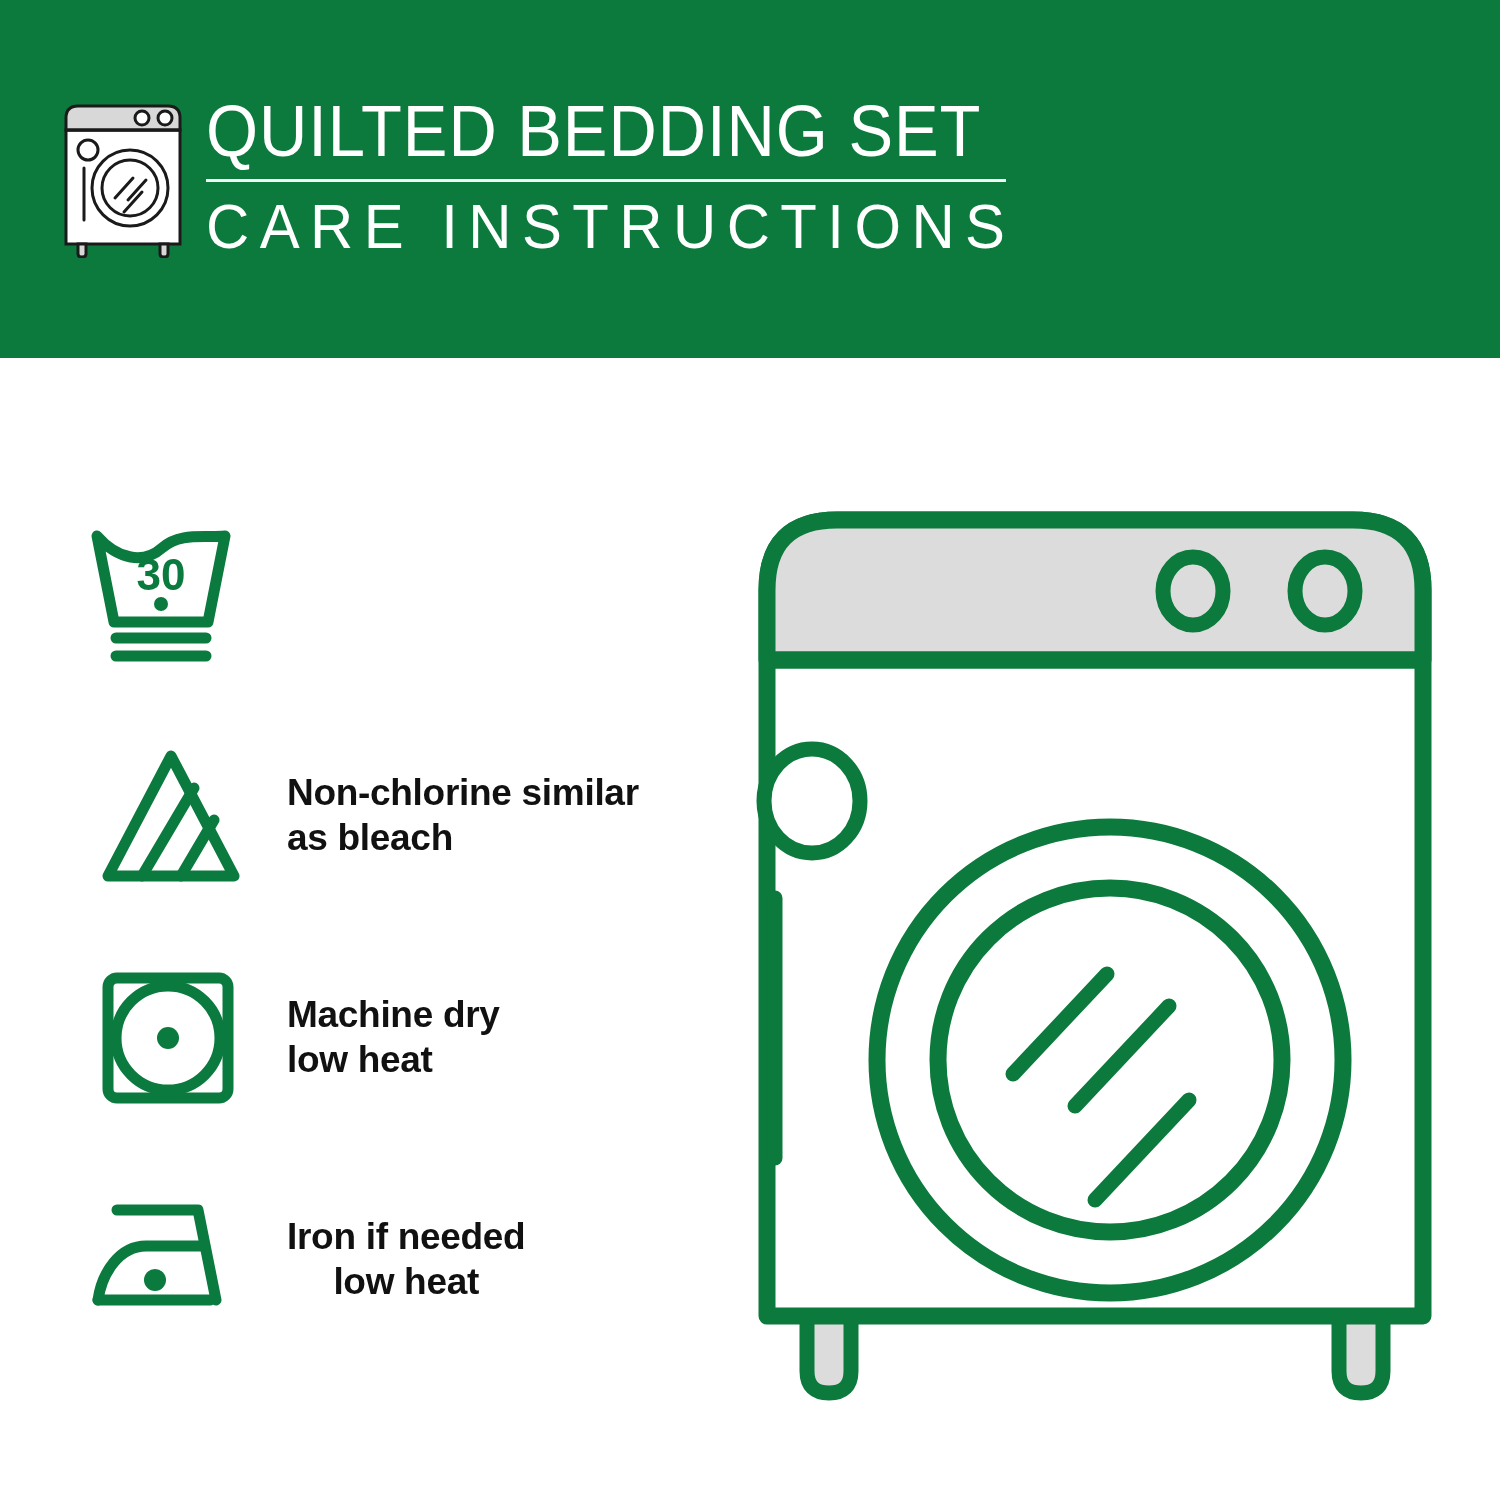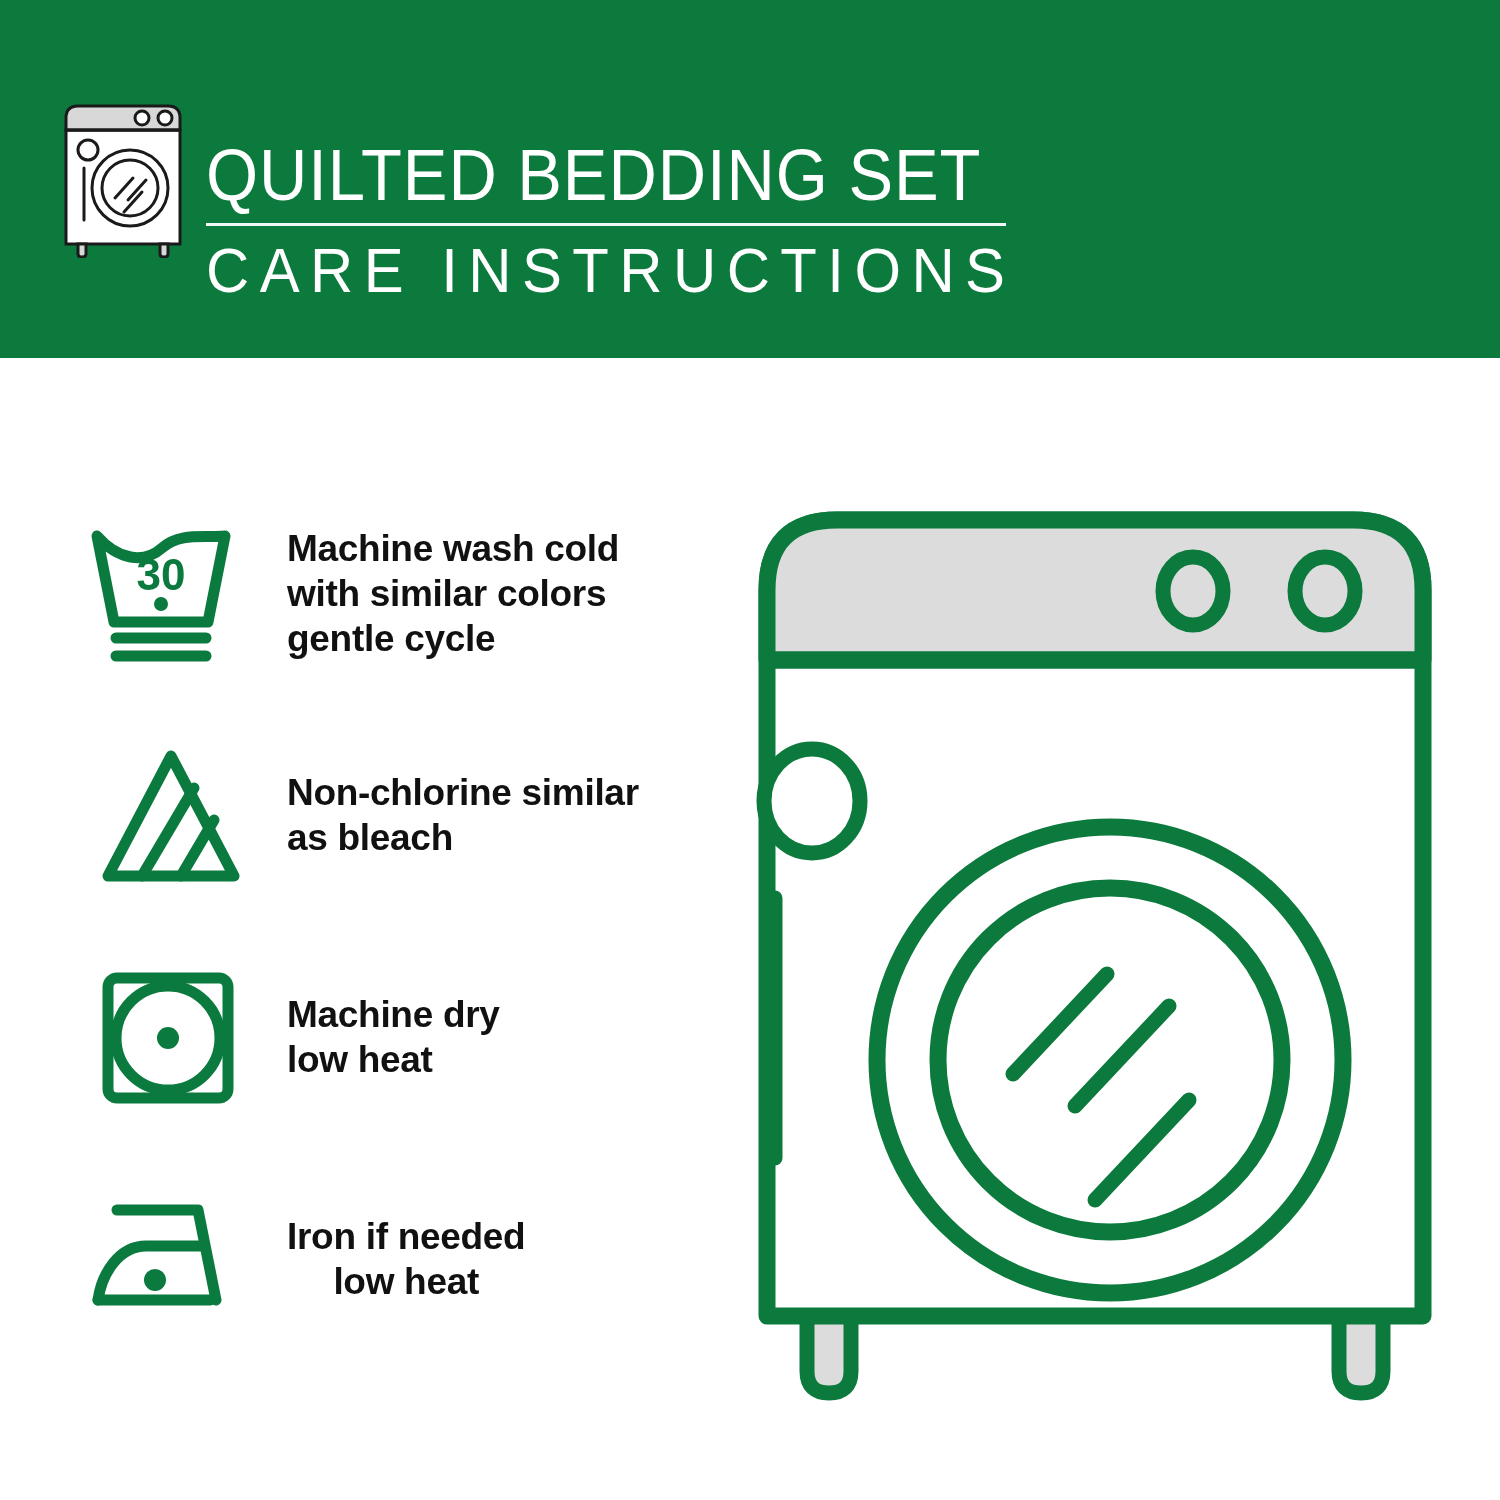--- a/index.html
+++ b/index.html
@@ -37,21 +37,20 @@
   .brand-icon {
     width: 122px;
     height: 158px;
     flex: 0 0 auto;
     margin-right: 22px;
     margin-top: 8px;
   }
   .title-block {
     flex: 1 1 auto;
     padding-top: 0px;
-    margin-top: 44px;
   }
   .title-main {
     color: #ffffff;
     font-size: 72px;
     line-height: 78px;
     font-weight: 400;
     letter-spacing: 1px;
     transform: scaleX(0.93);
     transform-origin: left center;
     white-space: nowrap;
@@ -177,25 +176,20 @@
 
             <path d="M13 18 C34 42 60 46 78 30 C96 14 120 20 141 18 L124 104 L30 104 Z"></path>
 
             <line x1="32" y1="120" x2="122" y2="120"></line>
             <line x1="32" y1="138" x2="122" y2="138"></line>
           </g>
           <text x="77" y="72" text-anchor="middle" fill="#0b7a3e" font-family="Liberation Sans, sans-serif" font-size="44" font-weight="700">30</text>
           <circle cx="77" cy="86" r="7" fill="#0b7a3e"></circle>
         </svg>
       </div>
-      <div class="care-text">
-        <span class="ln">Machine wash cold</span>
-        <span class="ln">with similar colors</span>
-        <span class="ln">gentle cycle</span>
-      </div>
     </div>
 
     <div class="care-row">
       <div class="care-symbol">
         <svg viewBox="0 0 175 150" xmlns="http://www.w3.org/2000/svg">
           <g fill="none" stroke="#0b7a3e" stroke-width="11" stroke-linecap="round" stroke-linejoin="round">
             <path d="M87 16 L150 136 L24 136 Z"></path>
             <line x1="58" y1="136" x2="110" y2="48"></line>
             <line x1="97" y1="136" x2="130" y2="80"></line>
           </g>

